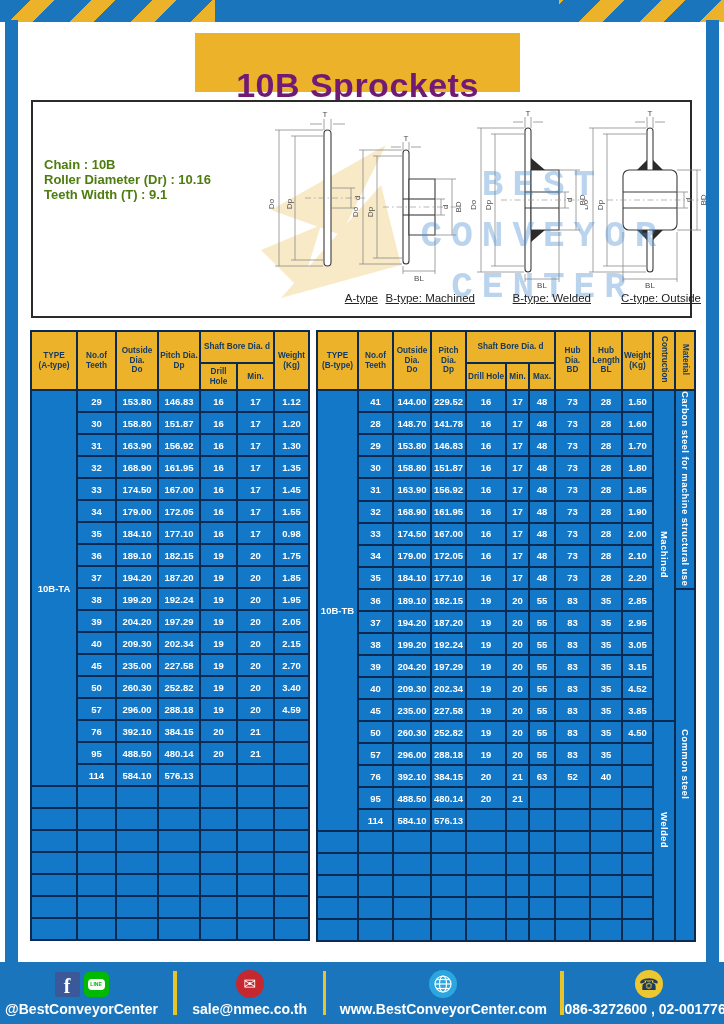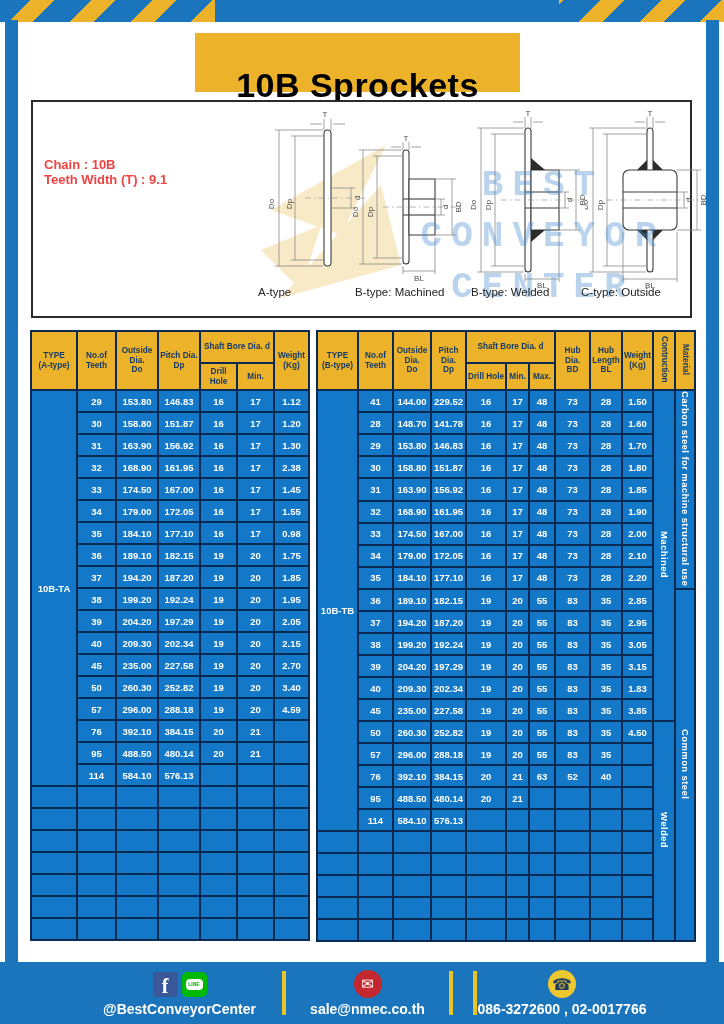--- a/index.html
+++ b/index.html
@@ -11,33 +11,33 @@
   .stripes{position:absolute;top:0;height:22px;
            background:repeating-linear-gradient(-45deg,#ecb22a 0 17px,rgba(0,0,0,0) 17px 43px);}
   .stripes.left{left:0;width:215px;}
   .stripes.right{right:0;width:165px;}
   .side-bar{position:absolute;top:20px;width:13px;height:944px;background:#1b75bc;}
   .side-bar.l{left:5px;} .side-bar.r{right:5px;}
 
   
   .title-banner{position:absolute;left:195px;top:33px;width:325px;height:59px;
                 background:#ecb22a;display:flex;align-items:center;justify-content:center;}
-  .title-banner span{font-size:34px;font-weight:800;color:#000000;letter-spacing:.5px;margin-top:45px;}
+  .title-banner span{font-size:34px;font-weight:800;color:#701a75;letter-spacing:.5px;margin-top:45px;}
 
   
   .panel{position:absolute;left:31px;top:100px;width:661px;height:218px;background:#fff;
          border:2px solid #2b2b2b;box-sizing:border-box;}
-  .specs{position:absolute;left:11px;top:56px;color:#ef4444;font-weight:bold;
+  .specs{position:absolute;left:11px;top:56px;color:#4d7c0f;font-weight:bold;
          font-size:13px;line-height:14.8px;white-space:nowrap;}
   .goldmark{position:absolute;left:228px;top:38px;opacity:.28;}
   .watermark{position:absolute;left:345px;top:58px;width:330px;text-align:center;
              font-size:36px;line-height:51px;font-weight:800;letter-spacing:9px;
              color:rgba(77,142,209,.38);pointer-events:none;font-family:Liberation Mono, monospace;}
-  .caption{position:absolute;top:184px;width:120px;text-align:left;
-           font-size:11.5px;color:#222;}
+  .caption{position:absolute;top:190px;width:120px;text-align:right;
+           font-size:11.5px;color:#222;text-decoration:underline;}
   .drw{position:absolute;}
   .drw line,.drw rect,.drw path{vector-effect:non-scaling-stroke;}
   .dim{stroke:#8a8a8a;stroke-width:.8;fill:none;}
   .out{stroke:#3c3c3c;stroke-width:1.1;fill:#ffffff;}
   .cl{stroke:#9a9a9a;stroke-width:.7;stroke-dasharray:6 3 1.5 3;}
   .dtx{font-size:8px;fill:#4a4a4a;font-family:"Liberation Sans",sans-serif;}
   .weld{fill:#2b2b2b;}
 
   
   table.spec{border-collapse:collapse;table-layout:fixed;position:absolute;top:330px;}
@@ -89,20 +89,21 @@
 <div class="panel">
 
   <svg class="goldmark" width="150" height="160" viewBox="0 0 150 160">
     <polygon points="10,70 125,5 80,95" fill="#e8b63a"></polygon>
     <polygon points="20,158 120,45 140,125" fill="#e8b63a"></polygon>
     <polygon points="0,110 60,85 40,150" fill="#e8b63a"></polygon>
   </svg>
 
   <div class="specs">
     <div>Chain  :  10B</div>
+    <div>Roller Diameter (Dr)  : 10.16</div>
     <div>Teeth Width (T)  :  9.1</div>
   </div>
 
   <svg class="drw" style="left:232px;top:6px" width="110" height="180" viewBox="0 0 110 180">
     <text class="dtx" x="60" y="9" text-anchor="middle">T</text>
     <line class="dim" x1="45" y1="16" x2="57" y2="16"></line>
       <line class="dim" x1="68" y1="16" x2="80" y2="16"></line>
     <line class="dim" x1="59" y1="11" x2="59" y2="22"></line>
       <line class="dim" x1="66" y1="11" x2="66" y2="22"></line>
     <rect class="out" x="59" y="22" width="7" height="136" rx="3.5"></rect>
@@ -293,21 +294,21 @@
         <td class="dcell">16</td>
         <td class="dcell">17</td>
         <td class="dcell">1.30</td>
       </tr>
       <tr class="d">
         <td class="dcell">32</td>
         <td class="dcell">168.90</td>
         <td class="dcell">161.95</td>
         <td class="dcell">16</td>
         <td class="dcell">17</td>
-        <td class="dcell">2.38</td>
+        <td class="dcell">1.35</td>
       </tr>
       <tr class="d">
         <td class="dcell">33</td>
         <td class="dcell">174.50</td>
         <td class="dcell">167.00</td>
         <td class="dcell">16</td>
         <td class="dcell">17</td>
         <td class="dcell">1.45</td>
       </tr>
       <tr class="d">
@@ -673,21 +674,21 @@
       </tr>
       <tr class="d">
         <td class="dcell">40</td>
         <td class="dcell">209.30</td>
         <td class="dcell">202.34</td>
         <td class="dcell">19</td>
         <td class="dcell">20</td>
         <td class="dcell">55</td>
         <td class="dcell">83</td>
         <td class="dcell">35</td>
-        <td class="dcell">1.83</td>
+        <td class="dcell">4.52</td>
       </tr>
       <tr class="d">
         <td class="dcell">45</td>
         <td class="dcell">235.00</td>
         <td class="dcell">227.58</td>
         <td class="dcell">19</td>
         <td class="dcell">20</td>
         <td class="dcell">55</td>
         <td class="dcell">83</td>
         <td class="dcell">35</td>
@@ -823,20 +824,36 @@
     <div class="lbl">@BestConveyorCenter</div>
   </div>
   <div class="fsep"></div>
   <div class="fgroup" style="width:143px">
     <div class="icrow">
         <div class="circ mail">✉</div>
       </div>
     <div class="lbl">sale@nmec.co.th</div>
   </div>
   <div class="fsep"></div>
+  <div class="fgroup" style="width:243px">
+    <div class="icrow">
+      <div class="circ globe">
+        <svg width="20" height="20" viewBox="0 0 20 20">
+            <g fill="none" stroke="#ffffff" stroke-width="1.2">
+              <circle cx="10" cy="10" r="8"></circle>
+              <ellipse cx="10" cy="10" rx="3.5" ry="8"></ellipse>
+              <line x1="2" y1="10" x2="18" y2="10"></line>
+              <line x1="3" y1="5.5" x2="17" y2="5.5"></line>
+              <line x1="3" y1="14.5" x2="17" y2="14.5"></line>
+            </g>
+          </svg>
+      </div>
+    </div>
+    <div class="lbl">www.BestConveyorCenter.com</div>
+  </div>
   <div class="fsep"></div>
   <div class="fgroup" style="width:150px">
     <div class="icrow">
         <div class="circ phone">☎</div>
       </div>
     <div class="lbl">086-3272600 , 02-0017766</div>
   </div>
 </div>
 
 </body></html>

